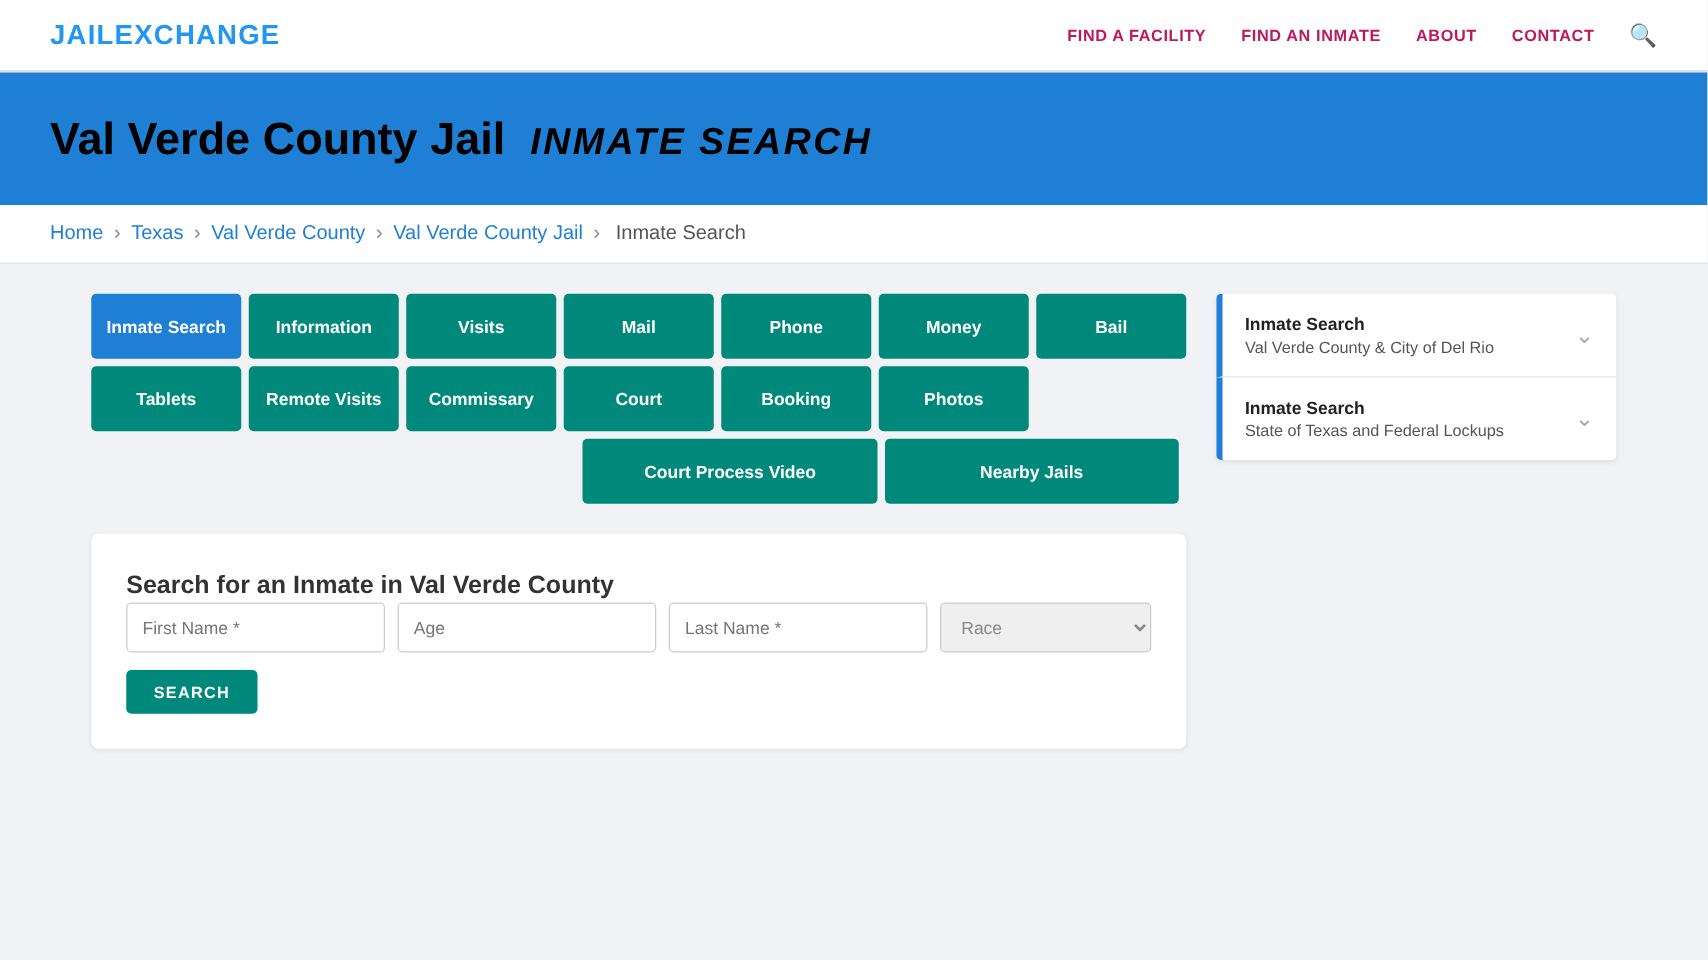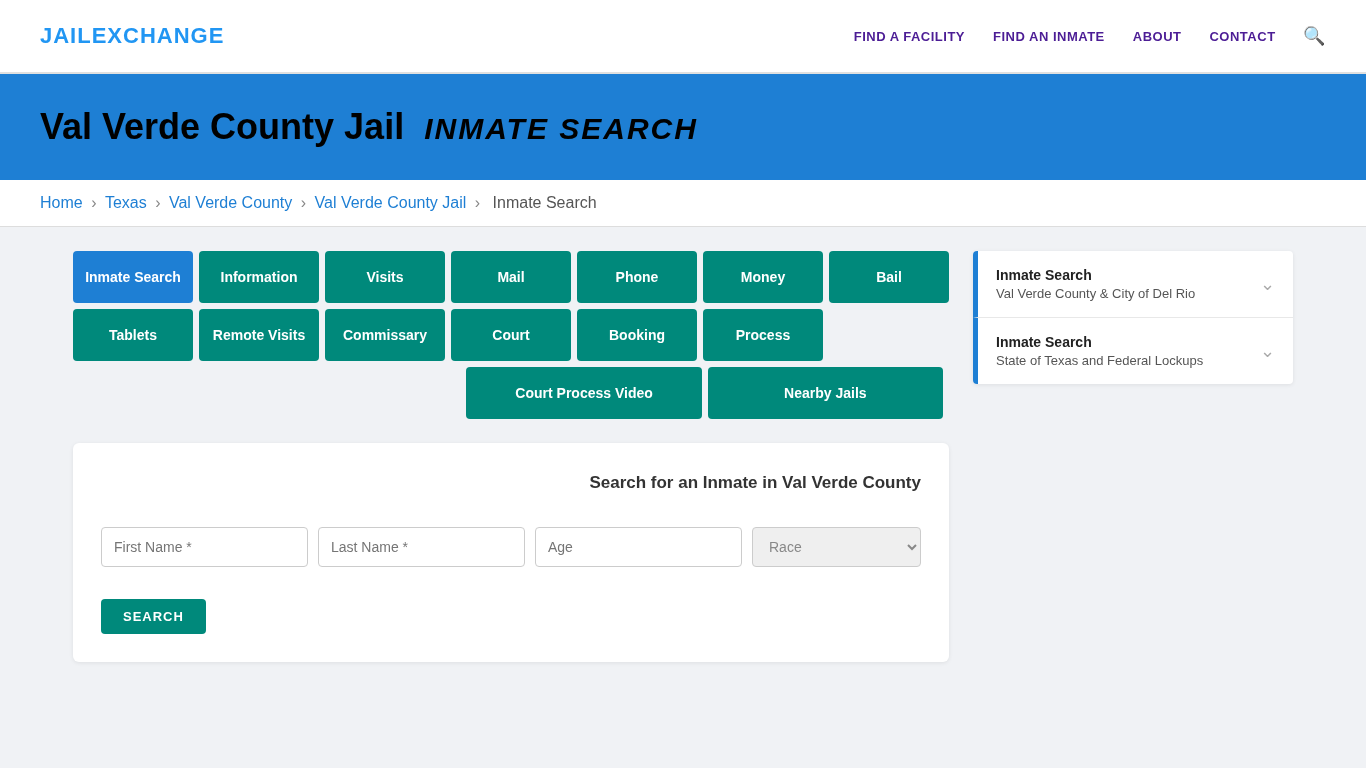--- a/index.html
+++ b/index.html
@@ -6,34 +6,34 @@
     body { font-family: Arial, sans-serif; background: #f0f2f5; color: #333; }
 
     
     .header {
       background: #fff;
       border-bottom: 2px solid #e0e0e0;
       padding: 0 40px;
       display: flex;
       align-items: center;
       justify-content: space-between;
-      height: 74px;
+      height: 58px;
     }
     .logo {
       font-size: 22px;
       font-weight: 900;
       letter-spacing: 1px;
       color: #222;
       text-transform: uppercase;
     }
     .logo span { color: #2196f3; }
     .nav { display: flex; align-items: center; gap: 28px; }
     .nav a {
       text-decoration: none;
-      color: #4c1d95;
+      color: #be185d;
       font-size: 13px;
       font-weight: 700;
       letter-spacing: 0.5px;
       text-transform: uppercase;
     }
     .search-icon {
       font-size: 18px;
       cursor: pointer;
       color: #555;
     }
@@ -124,29 +124,29 @@
     }
 
     
     .search-box {
       background: #fff;
       border-radius: 6px;
       padding: 30px 28px 28px;
       box-shadow: 0 1px 4px rgba(0,0,0,0.08);
     }
     .search-box h2 {
-      font-size: 17px;
-      font-weight: 700;
-      margin-bottom: 34px;
-      text-align: right;
+      font-size: 20px;
+      font-weight: 700;
+      margin-bottom: 2px;
+      text-align: left;
     }
     .search-fields {
       display: flex;
       gap: 10px;
-      margin-bottom: 32px;
+      margin-bottom: 14px;
     }
     .search-fields input, .search-fields select {
       border: 1px solid #ccc;
       border-radius: 4px;
       padding: 10px 12px;
       font-size: 14px;
       color: #888;
       outline: none;
     }
     .search-fields input { flex: 1; }
@@ -248,34 +248,34 @@
       <button class="tab-btn">Money</button>
       <button class="tab-btn">Bail</button>
     </div>
 
     <div class="tabs-grid-row2">
       <button class="tab-btn">Tablets</button>
       <button class="tab-btn">Remote Visits</button>
       <button class="tab-btn">Commissary</button>
       <button class="tab-btn">Court</button>
       <button class="tab-btn">Booking</button>
-      <button class="tab-btn">Process</button>
+      <button class="tab-btn">Photos</button>
     </div>
 
     <div class="row3-wrapper">
       <button class="tab-btn">Court Process Video</button>
       <button class="tab-btn">Nearby Jails</button>
     </div>
 
     <div class="search-box">
       <h2>Search for an Inmate in Val Verde County</h2>
       <div class="search-fields">
         <input type="text" placeholder="First Name *" style="">
+        <input type="text" placeholder="Age" style="">
         <input type="text" placeholder="Last Name *" style="">
-        <input type="text" placeholder="Age" style="">
         <select>
           <option>Race</option>
           <option>White</option>
           <option>Black</option>
           <option>Hispanic</option>
           <option>Asian</option>
           <option>Other</option>
         </select>
       </div>
       <button class="search-btn">SEARCH</button>

